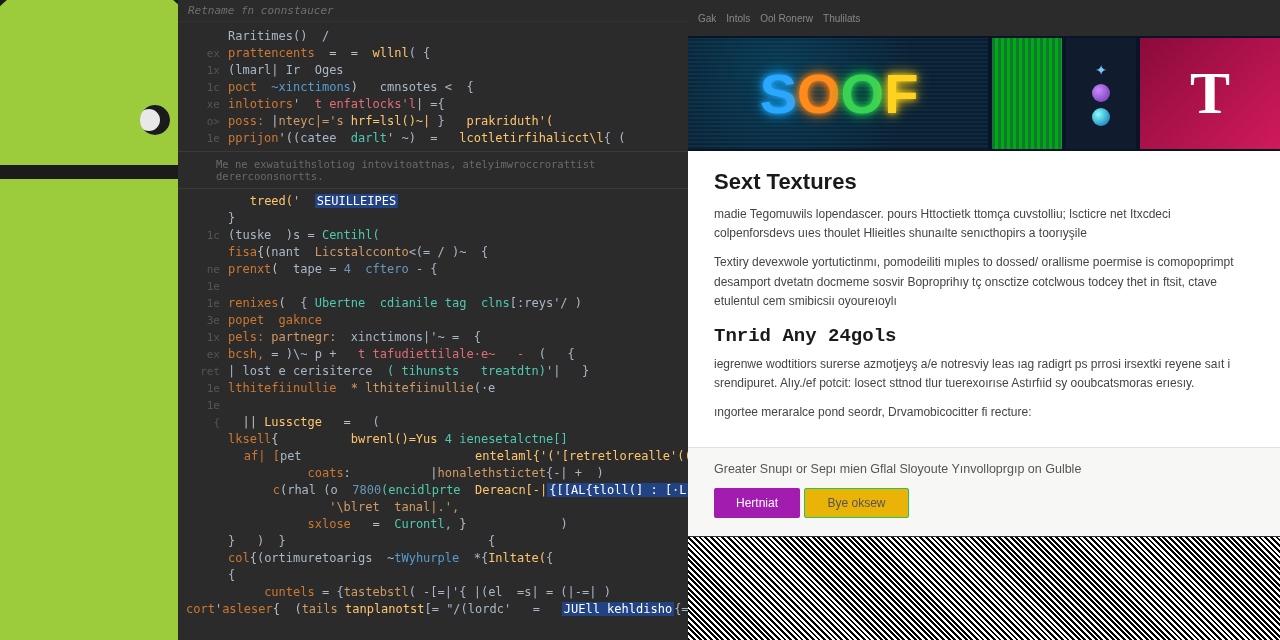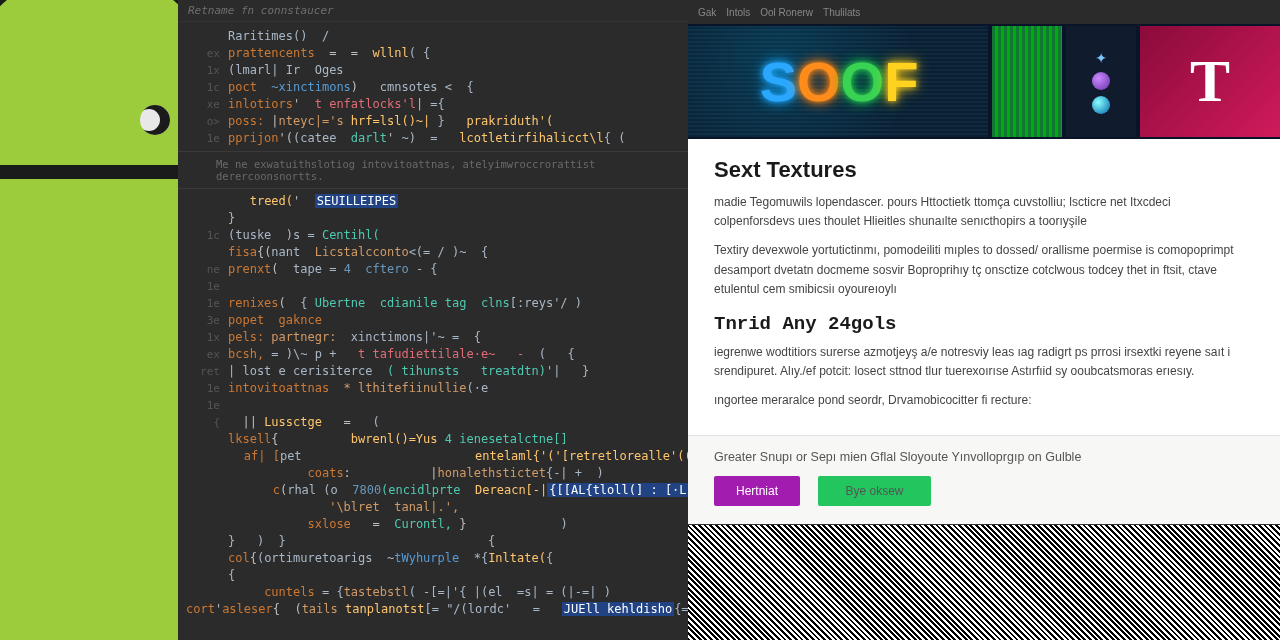--- a/index.html
+++ b/index.html
@@ -100,21 +100,21 @@
   .sel { background:#214283; color:#fff; padding:0 2px; }
 
   
   .docs {
     flex:1; height:640px;
     background:#fff;
     display:flex; flex-direction:column;
     position:relative;
   }
   .docs-topbar {
-    height: 24px;
+    height: 36px;
     background:#2b2b2b;
     color:#888; font-size:10px;
     display:flex; align-items:center;
     padding:0 10px; gap:10px;
   }
   .docs-banner {
     height: 115px;
     background:#0a1428;
     display:flex; gap:4px;
     padding:2px 0;
@@ -167,21 +167,21 @@
     padding: 14px 26px 18px;
   }
   .docs-cta .lead { color:#555; font-size:12.5px; margin-bottom:12px; }
   .btn {
     display:inline-flex; align-items:center; justify-content:center;
     height:30px; padding:0 22px;
     font-size:12px; border-radius:2px;
     cursor:pointer; user-select:none;
   }
   .btn-primary { background:#a21caf; color:#fff; border:none; }
-  .btn-secondary { background:#22c55e; color:#555; border:5px solid #22c55e; margin-left:14px; }
+  .btn-secondary { background:#eab308; color:#555; border:1px solid #22c55e; }
 
   .texture-strip {
     flex:1;
     background:
       repeating-linear-gradient(45deg,#000 0 2px,#fff 2px 4px),
       repeating-linear-gradient(-45deg,#000 0 2px,transparent 2px 4px);
     background-blend-mode: difference;
     border-top:1px solid #333;
   }
 </style>
@@ -212,21 +212,21 @@
         <div class="code-line"><span class="gutter"></span><span class="code"><span class="typ">}</span></span></div>
         <div class="code-line"><span class="gutter">1c</span><span class="code"><span class="typ">(tuske  )s = </span><span class="hl1">Centihl(</span></span></div>
         <div class="code-line"><span class="gutter"></span><span class="code"><span class="kw">fisa</span>{(<span class="typ">nant  </span><span class="hl2">Licstalcconto</span><span class="typ">&lt;(= / )~  {</span></span></div>
         <div class="code-line"><span class="gutter">ne</span><span class="code"><span class="kw">prenxt</span>(  <span class="typ">tape = </span><span class="num">4  cftero</span> <span class="typ">- {</span></span></div>
         <div class="code-line"><span class="gutter">1e</span><span class="code"></span></div>
         <div class="code-line"><span class="gutter">1e</span><span class="code"><span class="kw">renixes</span>(  <span class="typ">{ </span><span class="hl1">Ubertne  cdianile tag  clns</span><span class="typ">[:reys'/ )</span></span></div>
         <div class="code-line"><span class="gutter">3e</span><span class="code"><span class="kw">popet  gaknce</span></span></div>
         <div class="code-line"><span class="gutter">1x</span><span class="code"><span class="kw">pels:</span> <span class="hl2">partnegr:</span>  <span class="typ">xinctimons|'~ =  {</span></span></div>
         <div class="code-line"><span class="gutter">ex</span><span class="code"><span class="kw">bcsh,</span> <span class="typ">= )\~ p +</span>   <span class="err">t tafudiettilale·e~   -</span>  <span class="typ">(   {</span></span></div>
         <div class="code-line"><span class="gutter">ret</span><span class="code"><span class="typ">| lost e cerisiterce  </span><span class="hl1">( tihunsts   treatdtn)</span><span class="typ">'|   }</span></span></div>
-        <div class="code-line"><span class="gutter">1e</span><span class="code"><span class="kw">intovitoattnas</span>  <span class="hl2">* lthitefiinullie</span><span class="typ">(⋅e</span></span></div>
+        <div class="code-line"><span class="gutter">1e</span><span class="code"><span class="kw">lthitefiinullie</span>  <span class="hl2">* lthitefiinullie</span><span class="typ">(⋅e</span></span></div>
         <div class="code-line"><span class="gutter">1e</span><span class="code"></span></div>
         <div class="code-line"><span class="gutter">{</span><span class="code">  || <span class="fn">Lussctge</span>   =   <span class="typ">(</span></span></div>
         <div class="code-line"><span class="gutter"></span><span class="code"><span class="kw">lksell</span>{          <span class="fn">bwrenl()=Yus</span> <span class="hl1">4 ienesetalctne[]</span></span></div>
         <div class="code-line"><span class="gutter"></span><span class="code">        <span class="kw">af| [</span><span class="typ">pet</span>                        <span class="fn">entelaml{'('[retretlorealle'((rvenl)d')'\</span></span></div>
         <div class="code-line"><span class="gutter"></span><span class="code">           <span class="kw">coats</span>:           |<span class="hl2">honalethstictet</span><span class="typ">{-| +  )</span></span></div>
         <div class="code-line"><span class="gutter"></span><span class="code">            <span class="kw">c</span>(<span class="typ">rhal (o  </span><span class="num">7800</span><span class="hl1">(encidlprte  </span><span class="fn">Dereacn[-|</span><span class="sel">{[[AL{tloll(] : [⋅L:titT=t=eF* )</span></span></div>
         <div class="code-line"><span class="gutter"></span><span class="code">              <span class="hl2">'\blret  tanal|.',</span></span></div>
         <div class="code-line"><span class="gutter"></span><span class="code">           <span class="kw">sxlose</span>   =  <span class="hl1">Curontl,</span> }             <span class="typ">)</span></span></div>
         <div class="code-line"><span class="gutter"></span><span class="code"><span class="typ">}   )  }                            {</span></span></div>
         <div class="code-line"><span class="gutter"></span><span class="code"><span class="kw">col</span>{<span class="typ">(ortimuretoarigs  ~</span><span class="hl3">tWyhurple</span>  <span class="typ">*{</span><span class="fn">Inltate(</span><span class="typ">{</span></span></div>

